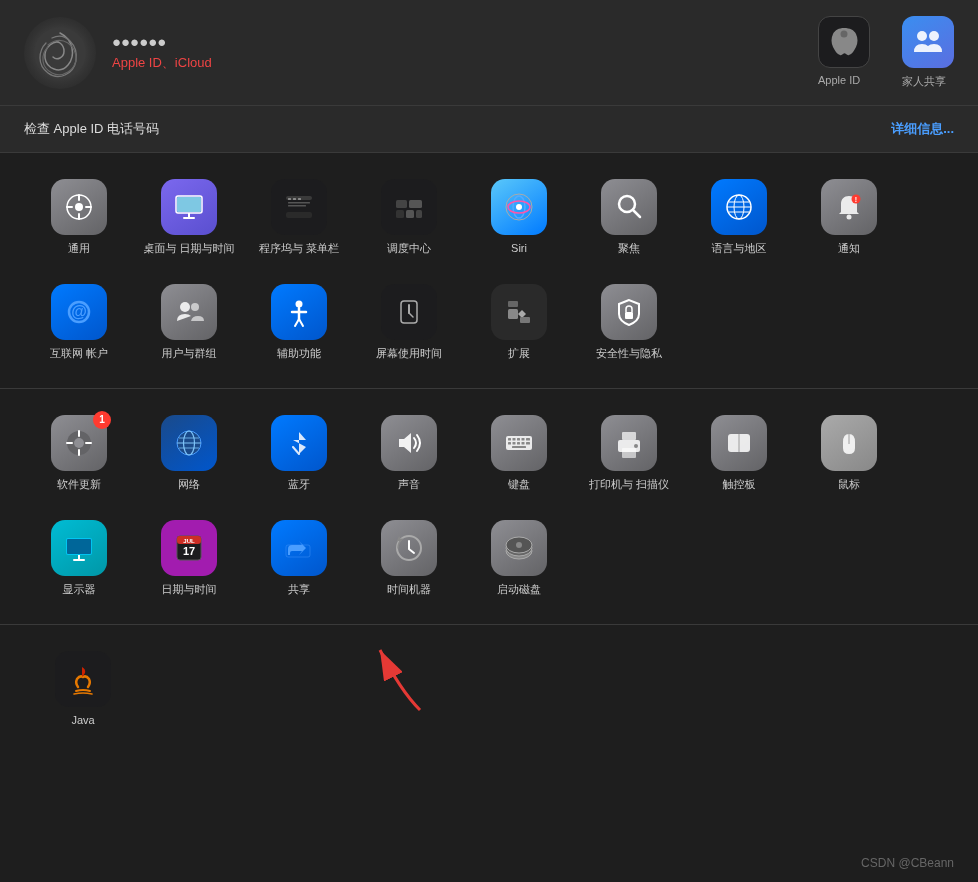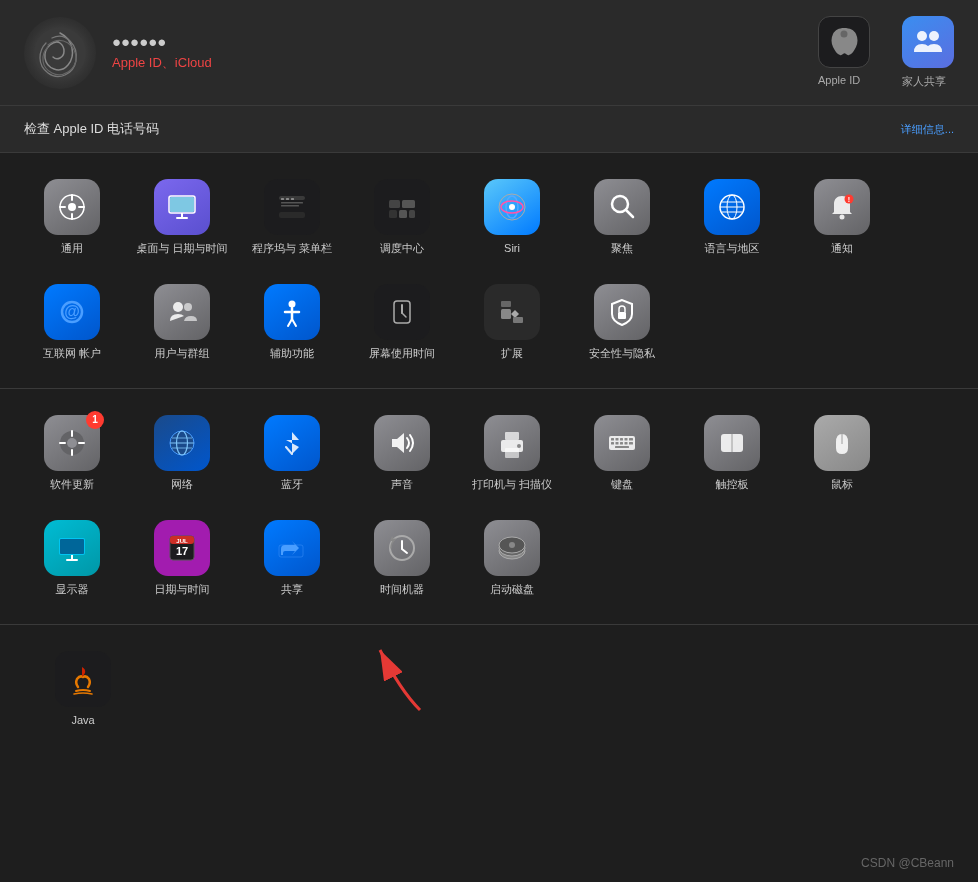--- a/index.html
+++ b/index.html
@@ -89,28 +89,29 @@
       display: flex;
       justify-content: space-between;
       align-items: center;
       border-bottom: 1px solid #3a3a3a;
     }
     .banner-text {
       font-size: 13px;
       color: #ddd;
     }
     .banner-link {
-      font-size: 11px;
+      font-size: 13px;
       color: #4a9eff;
       cursor: pointer;
+      font-weight: bold;
     }
 
     
     .section {
-      padding: 16px 17px;
+      padding: 16px 24px;
       border-bottom: 1px solid #3a3a3a;
     }
     .grid {
       display: flex;
       flex-wrap: wrap;
       gap: 8px 0;
     }
     .grid-item {
       display: flex;
       flex-direction: column;
@@ -430,32 +431,20 @@
       </div>
       <div class="grid-item">
         <div class="icon-box" style="background: linear-gradient(145deg, rgb(142, 142, 147), rgb(99, 99, 102));">
           <svg width="34" height="34" viewBox="0 0 34 34">
             <polygon points="7,13 7,21 12,21 19,27 19,7 12,13" fill="white" opacity="0.9"></polygon>
             <path d="M22 12 Q26 17 22 22" fill="none" stroke="white" stroke-width="2" stroke-linecap="round"></path>
             <path d="M25 9 Q31 17 25 25" fill="none" stroke="white" stroke-width="2" stroke-linecap="round"></path>
           </svg>
         </div>
         <div class="grid-item-label">声音</div>
-      </div>
-      <div class="grid-item">
-        <div class="icon-box" style="background: linear-gradient(145deg, rgb(142, 142, 147), rgb(99, 99, 102));">
-          <svg width="34" height="34" viewBox="0 0 34 34">
-            <rect x="6" y="14" width="22" height="12" rx="2" fill="white" opacity="0.85"></rect>
-            <rect x="10" y="6" width="14" height="8" rx="1" fill="white" opacity="0.7"></rect>
-            <rect x="10" y="22" width="14" height="10" rx="1" fill="white" opacity="0.6"></rect>
-            <circle cx="24" cy="20" r="2" fill="#888"></circle>
-          </svg>
-        </div>
-        <div class="grid-item-label">打印机与
-扫描仪</div>
       </div>
       <div class="grid-item">
         <div class="icon-box" style="background: linear-gradient(145deg, rgb(142, 142, 147), rgb(99, 99, 102));">
           <svg width="34" height="34" viewBox="0 0 34 34">
             <rect x="4" y="10" width="26" height="14" rx="2" fill="white" opacity="0.85"></rect>
             <rect x="6" y="12" width="3" height="2.5" rx="0.5" fill="#888"></rect>
             <rect x="10.5" y="12" width="3" height="2.5" rx="0.5" fill="#888"></rect>
             <rect x="15" y="12" width="3" height="2.5" rx="0.5" fill="#888"></rect>
             <rect x="19.5" y="12" width="3" height="2.5" rx="0.5" fill="#888"></rect>
             <rect x="24" y="12" width="4" height="2.5" rx="0.5" fill="#888"></rect>
@@ -465,20 +454,32 @@
             <rect x="19.5" y="16" width="3" height="2.5" rx="0.5" fill="#888"></rect>
             <rect x="24" y="16" width="4" height="2.5" rx="0.5" fill="#888"></rect>
             <rect x="10" y="20" width="14" height="2" rx="0.5" fill="#888"></rect>
           </svg>
         </div>
         <div class="grid-item-label">键盘</div>
       </div>
       <div class="grid-item">
         <div class="icon-box" style="background: linear-gradient(145deg, rgb(142, 142, 147), rgb(99, 99, 102));">
           <svg width="34" height="34" viewBox="0 0 34 34">
+            <rect x="6" y="14" width="22" height="12" rx="2" fill="white" opacity="0.85"></rect>
+            <rect x="10" y="6" width="14" height="8" rx="1" fill="white" opacity="0.7"></rect>
+            <rect x="10" y="22" width="14" height="10" rx="1" fill="white" opacity="0.6"></rect>
+            <circle cx="24" cy="20" r="2" fill="#888"></circle>
+          </svg>
+        </div>
+        <div class="grid-item-label">打印机与
+扫描仪</div>
+      </div>
+      <div class="grid-item">
+        <div class="icon-box" style="background: linear-gradient(145deg, rgb(142, 142, 147), rgb(99, 99, 102));">
+          <svg width="34" height="34" viewBox="0 0 34 34">
             <rect x="6" y="8" width="22" height="18" rx="3" fill="white" opacity="0.85"></rect>
             <line x1="17" y1="8" x2="17" y2="26" stroke="#888" stroke-width="0.8"></line>
           </svg>
         </div>
         <div class="grid-item-label">触控板</div>
       </div>
       <div class="grid-item">
         <div class="icon-box" style="background: linear-gradient(145deg, rgb(170, 170, 170), rgb(136, 136, 136));">
           <svg width="34" height="34" viewBox="0 0 34 34">
             <path d="M17 8 Q11 8 11 16 L11 22 Q11 28 17 28 Q23 28 23 22 L23 16 Q23 8 17 8Z" fill="white" opacity="0.85"></path>

